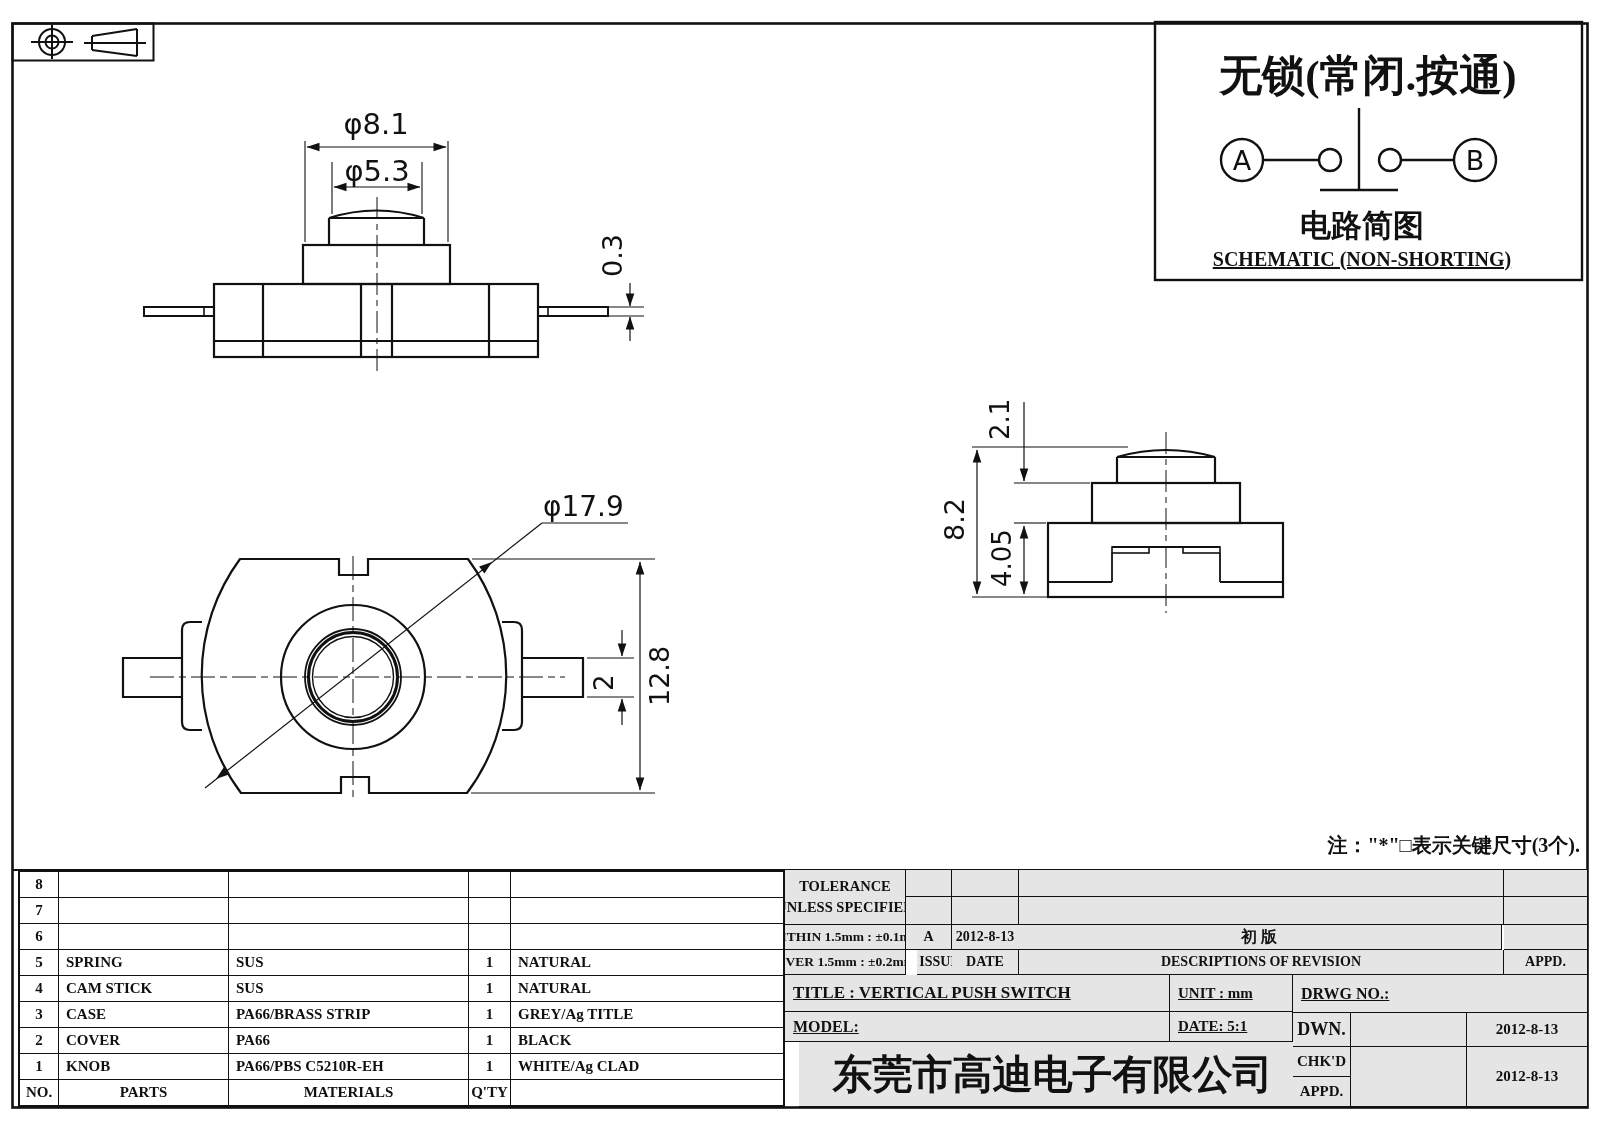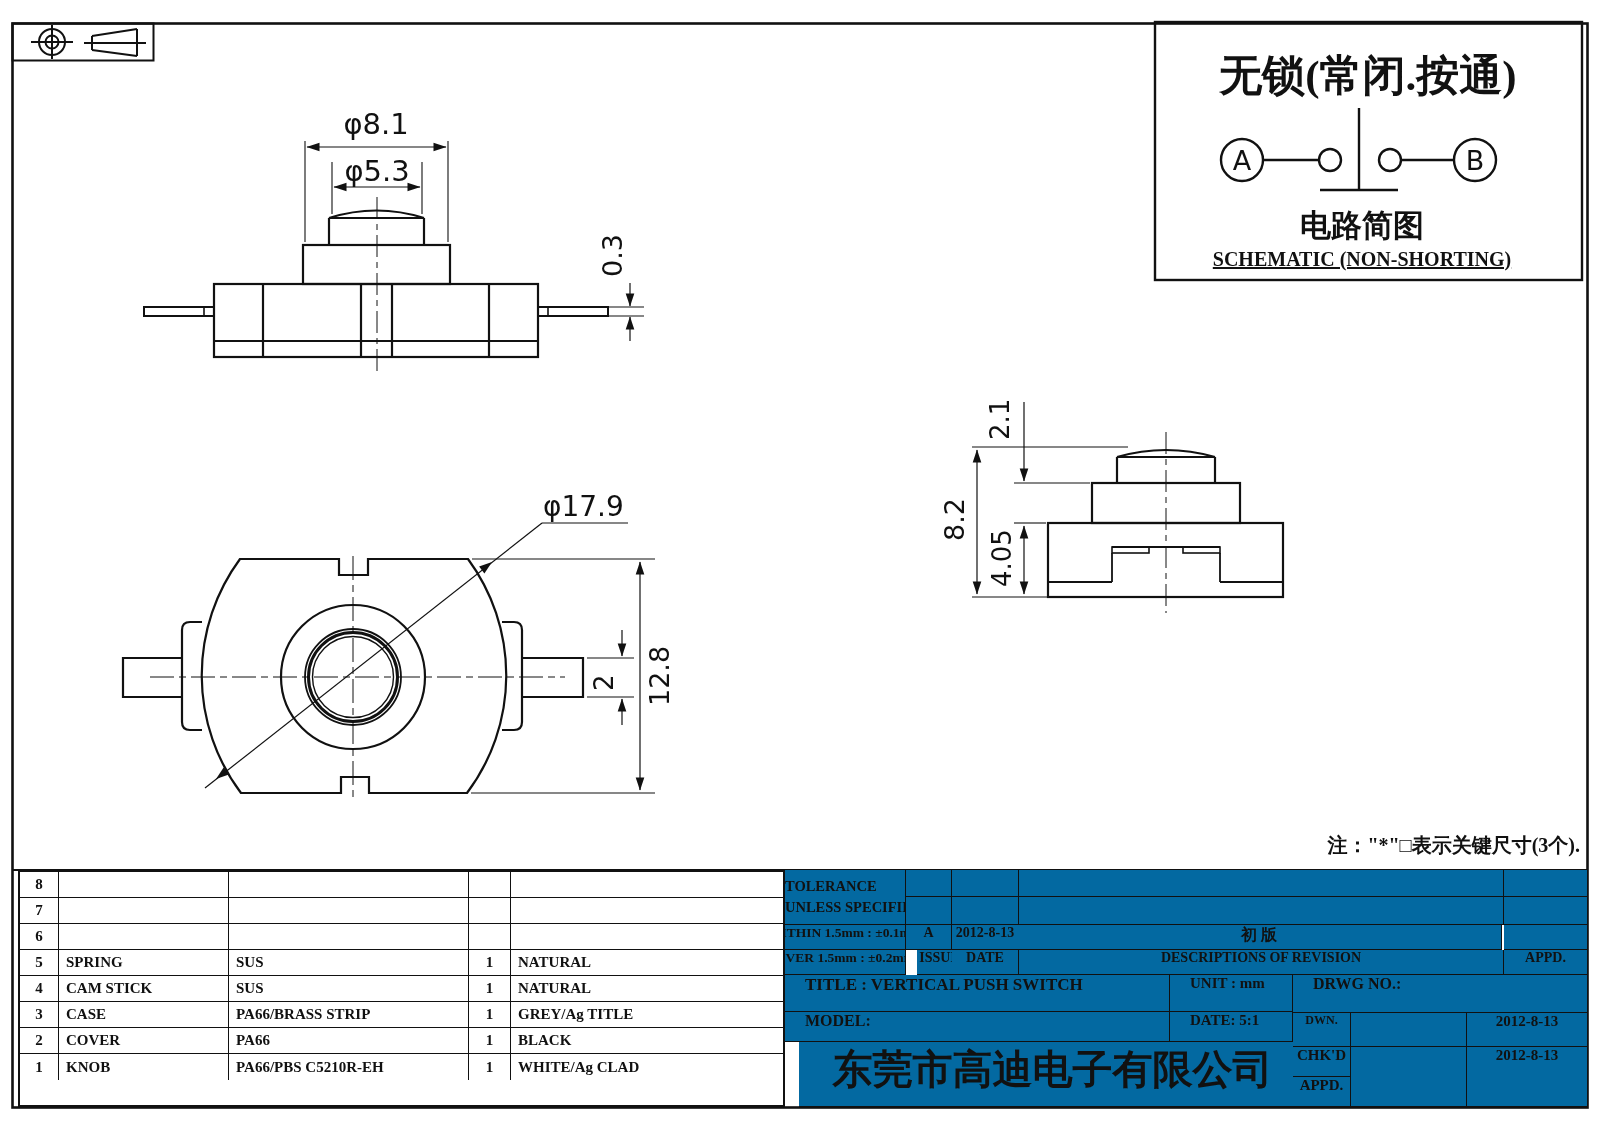--- a/index.html
+++ b/index.html
@@ -13,23 +13,23 @@
       border:2.2px solid #111;box-sizing:border-box;background:#fff;}
   .prow{display:flex;border-bottom:1.6px solid #111;box-sizing:border-box;}
   .prow:last-child{border-bottom:none;}
   .pcell{border-right:1.6px solid #111;display:flex;align-items:center;padding-left:7px;
       font:bold 15px "Liberation Serif",serif;box-sizing:border-box;overflow:hidden;white-space:nowrap;}
   .pcell:last-child{border-right:none;flex:1;}
   .pc0,.pc3{justify-content:center;padding-left:0;}
   .pfoot .pcell{justify-content:center;padding-left:0;}
   
   .cell{position:absolute;box-sizing:border-box;border-right:1.6px solid #111;border-bottom:1.6px solid #111;
-      background:#0369a1;display:flex;align-items:flex-start;justify-content:center;
+      background:#e5e5e5;display:flex;align-items:center;justify-content:center;
       font:bold 14px "Liberation Serif",serif;white-space:nowrap;overflow:hidden;}
-  .cl{justify-content:flex-start;padding-left:20px;}
+  .cl{justify-content:flex-start;padding-left:8px;text-decoration:underline;}
   .col{flex-direction:column;line-height:1.45;}
   .cjk{font-family:"Liberation Serif",serif;}
 </style>
 </head>
 <body>
 
 <div id="sheet">
 
 <svg width="1600" height="1131" viewBox="0 0 1600 1131">
   <defs>
@@ -221,20 +221,27 @@
         <div class="pcell pc3" style="width: 42px;">1</div>
         <div class="pcell pc4">BLACK</div>
       </div>
       <div class="prow" style="height: 26px;">
         <div class="pcell pc0" style="width: 39px;">1</div>
         <div class="pcell pc1" style="width: 170px;">KNOB</div>
         <div class="pcell pc2" style="width: 240px;">PA66/PBS C5210R-EH</div>
         <div class="pcell pc3" style="width: 42px;">1</div>
         <div class="pcell pc4">WHITE/Ag CLAD</div>
       </div>
+      <div class="prow pfoot" style="height: 25px;">
+        <div class="pcell pc0" style="width: 39px;">NO.</div>
+        <div class="pcell pc1" style="width: 170px;">PARTS</div>
+        <div class="pcell pc2" style="width: 240px;">MATERIALS</div>
+        <div class="pcell pc3" style="width: 42px;">Q'TY</div>
+        <div class="pcell pc4"></div>
+      </div>
     </div>
 
   <div class="cell col" style="left:785px;top:870px;width:121px;height:55px;font-size:14.5px;">
     <span>TOLERANCE</span>
     <span>UNLESS  SPECIFIED</span>
   </div>
   <div class="cell" style="left:785px;top:925px;width:121px;height:25px;font-size:13.5px;">WITHIN 1.5mm : ±0.1mm</div>
   <div class="cell" style="left:785px;top:950px;width:121px;height:25px;font-size:13.5px;">OVER 1.5mm : ±0.2mm</div>
 
   <div class="cell" style="left:906px;top:870px;width:46px;height:27px;"></div>
@@ -257,20 +264,20 @@
   <div class="cell" style="left:1504px;top:925px;width:84px;height:25px;"></div>
   <div class="cell" style="left:1504px;top:950px;width:84px;height:25px;">APPD.</div>
 
   <div class="cell cl" style="left:785px;top:975px;width:385px;height:37px;font-size:17px;">TITLE :   VERTICAL PUSH SWITCH</div>
   <div class="cell cl" style="left:1170px;top:975px;width:123px;height:37px;font-size:15px;">UNIT :   mm</div>
   <div class="cell cl" style="left:785px;top:1012px;width:385px;height:30px;font-size:16px;">MODEL:</div>
   <div class="cell cl" style="left:1170px;top:1012px;width:123px;height:30px;font-size:15px;">DATE:   5:1</div>
   <div class="cell" style="left:785px;top:1042px;width:508px;height:65px;font-size:40px;font-weight:600;font-family:'Liberation Sans',sans-serif;margin-left:14px;">东莞市高迪电子有限公司</div>
 
   <div class="cell cl" style="left:1293px;top:975px;width:295px;height:38px;font-size:16px;">DRWG NO.:</div>
-  <div class="cell" style="left:1293px;top:1013px;width:58px;height:34px;font-size:12px;">DWN.</div>
+  <div class="cell" style="left:1293px;top:1013px;width:58px;height:34px;font-size:18px;">DWN.</div>
   <div class="cell" style="left:1351px;top:1013px;width:116px;height:34px;"></div>
   <div class="cell" style="left:1467px;top:1013px;width:121px;height:34px;font-size:15px;">2012-8-13</div>
   <div class="cell" style="left:1293px;top:1047px;width:58px;height:30px;font-size:15px;">CHK'D</div>
   <div class="cell" style="left:1293px;top:1077px;width:58px;height:30px;font-size:15px;">APPD.</div>
   <div class="cell" style="left:1351px;top:1047px;width:116px;height:60px;"></div>
   <div class="cell" style="left:1467px;top:1047px;width:121px;height:60px;font-size:15px;">2012-8-13</div>
 </div>
 
 </body></html>

